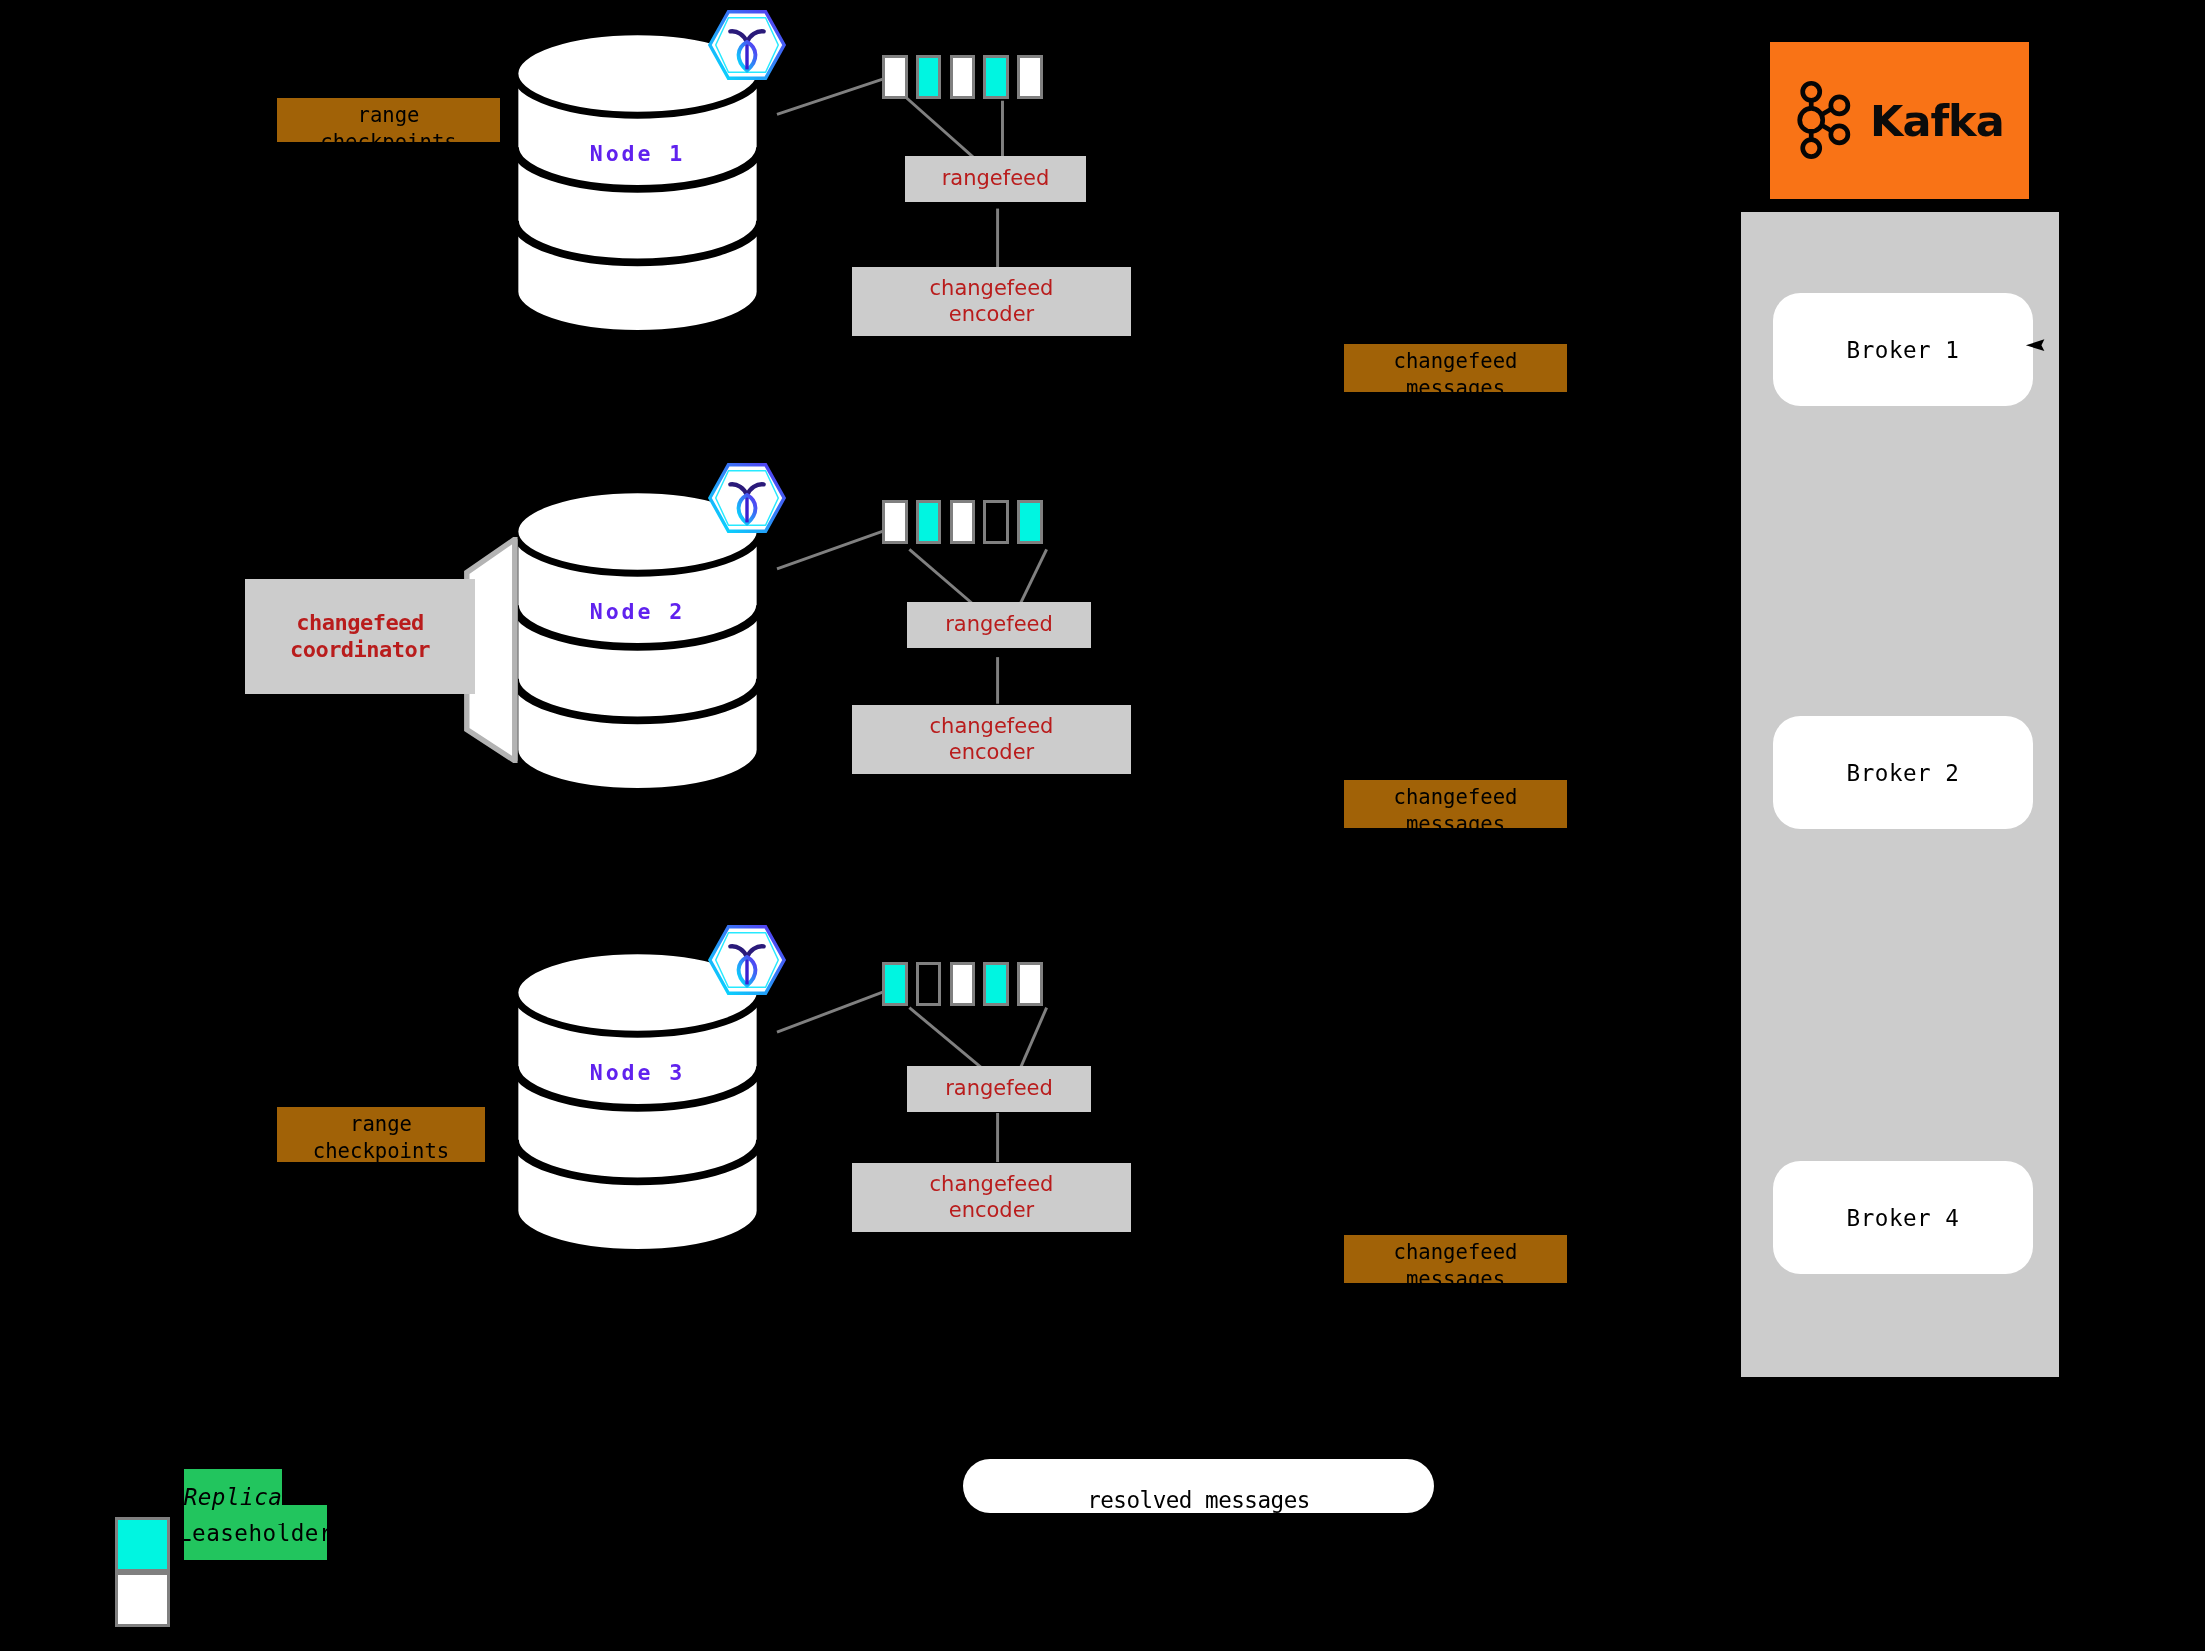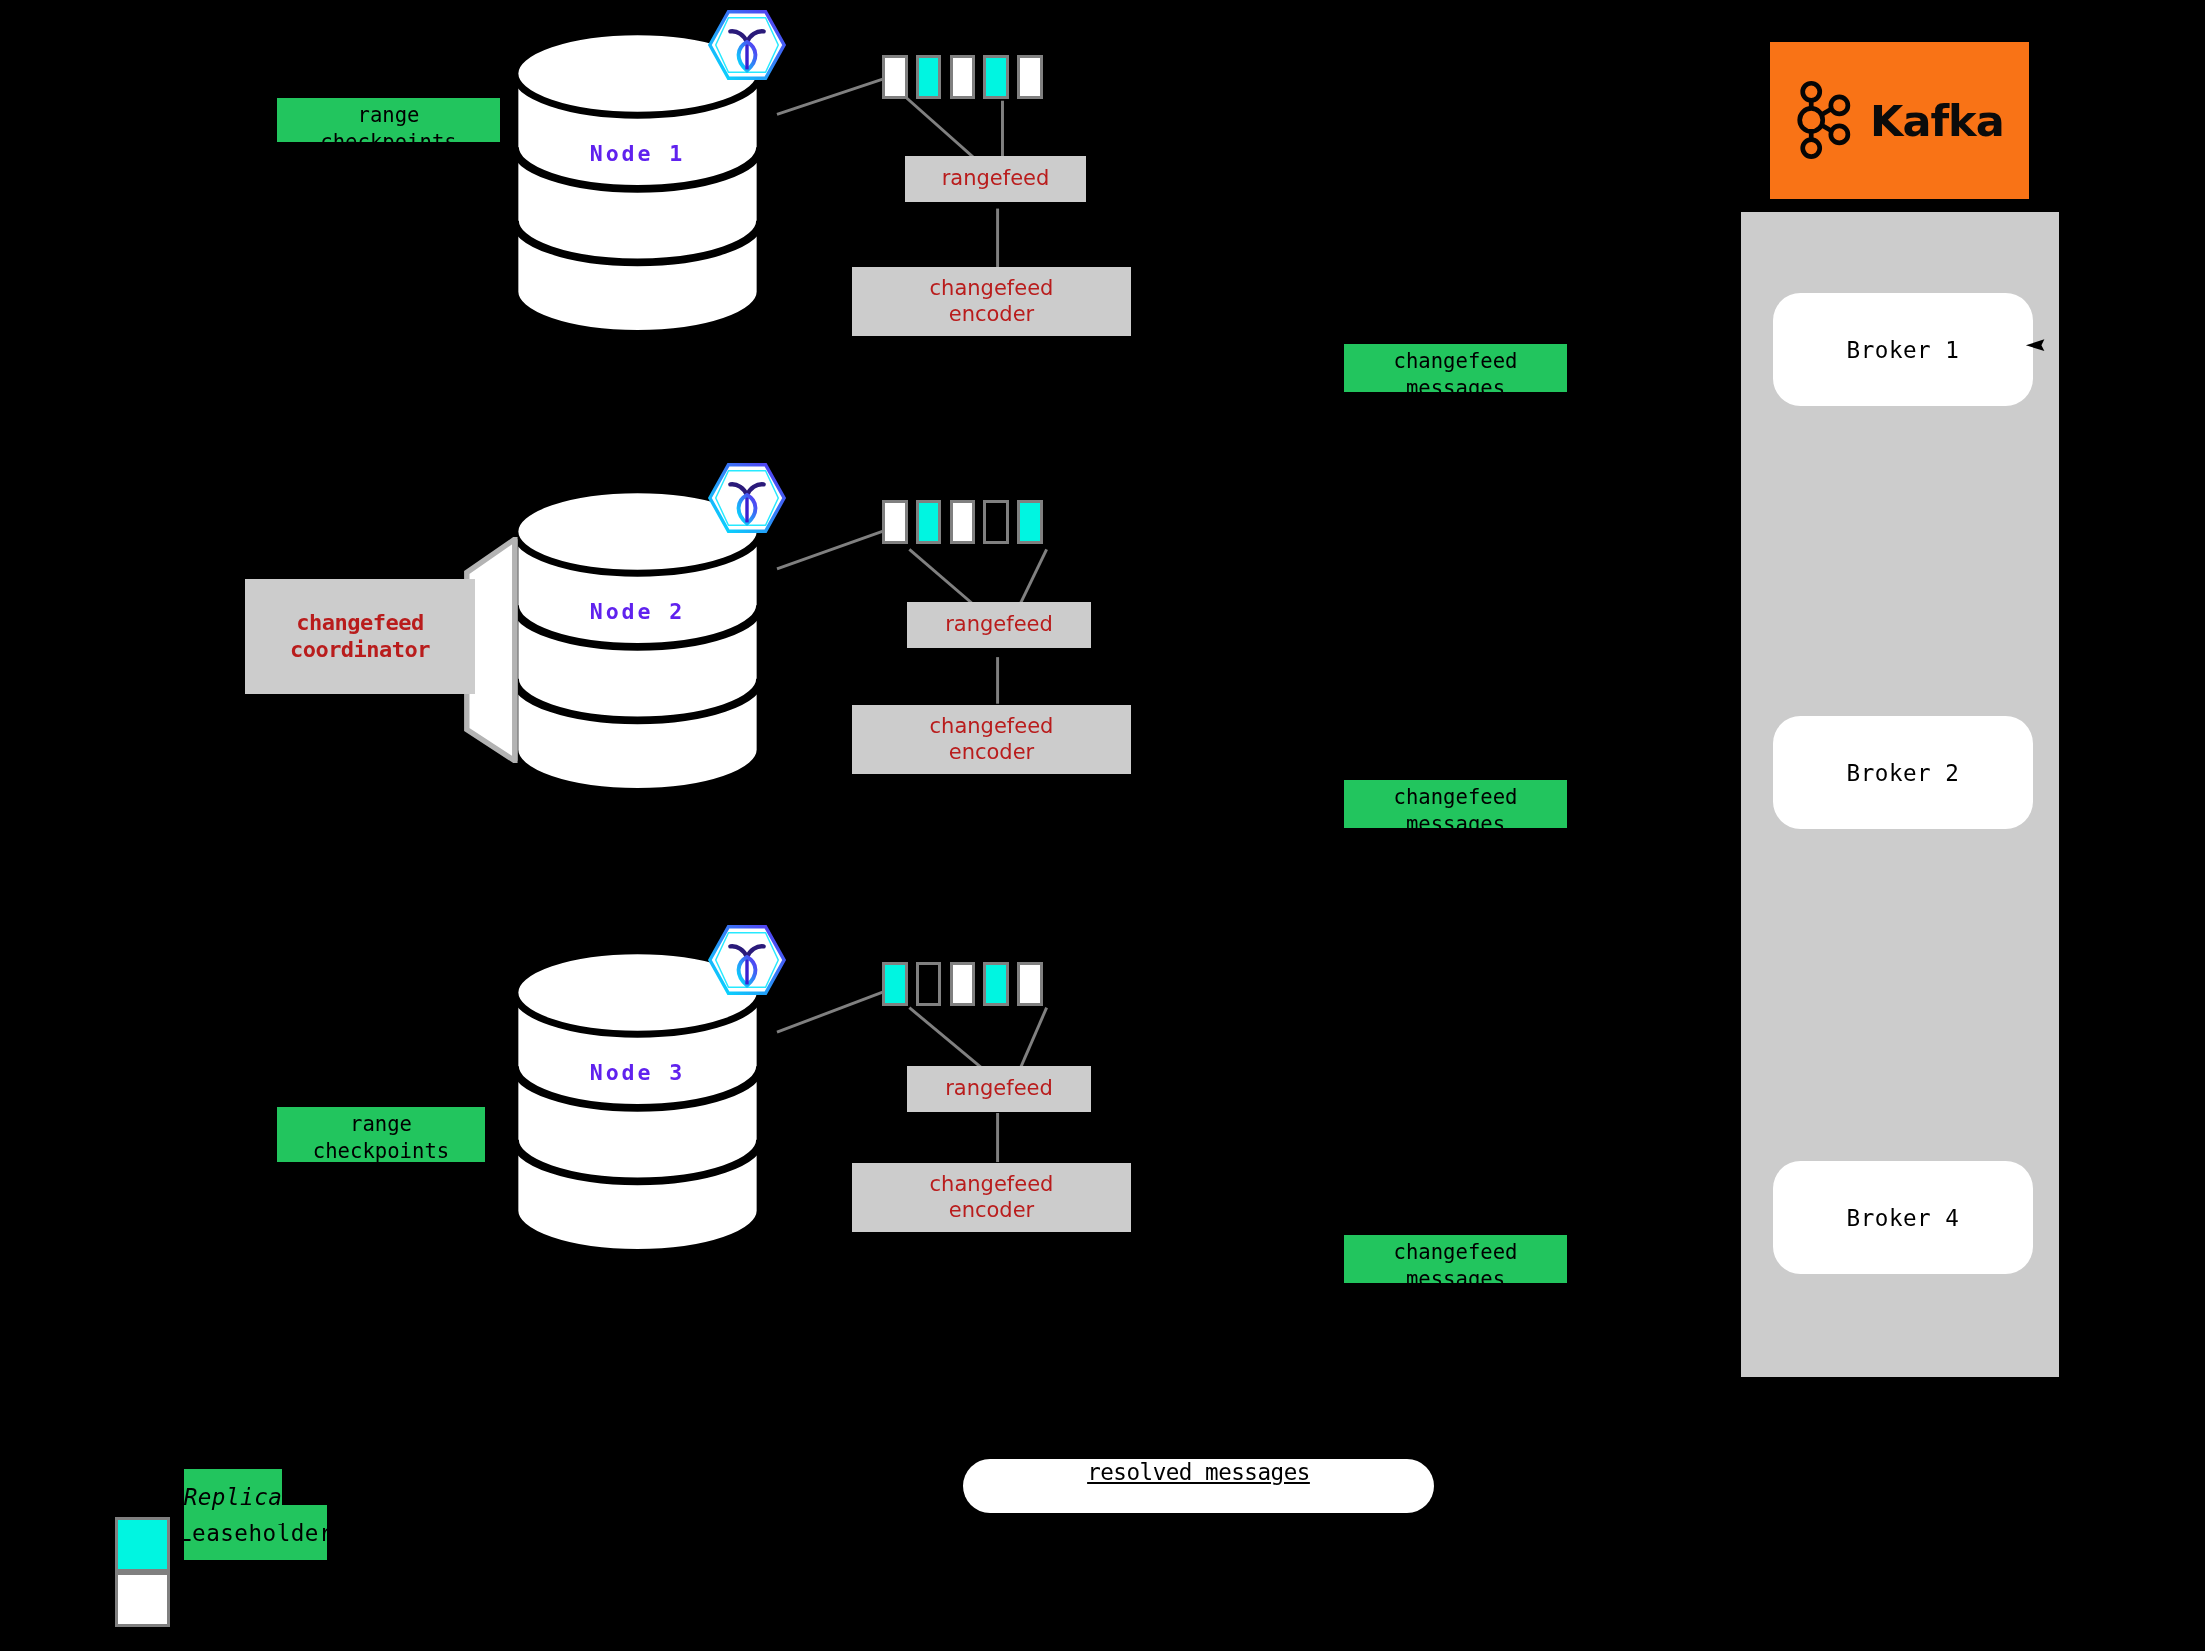--- a/index.html
+++ b/index.html
@@ -32,21 +32,21 @@
   .graybox{
     position:absolute;background:#cccccc;color:#b91c1c;
     display:flex;align-items:center;justify-content:center;
     text-align:center;font-family:"DejaVu Sans",sans-serif;
     font-size:21px;line-height:1.22;
   }
   .graybox.bold{font-weight:bold;font-family:"DejaVu Sans Mono",monospace;letter-spacing:-0.5px;}
 
   
   .whitebox{
-    position:absolute;background:#22c55e;color:#000;overflow:hidden;
+    position:absolute;background:#a16207;color:#000;overflow:hidden;
     font-family:"DejaVu Sans Mono",monospace;font-size:20.6px;line-height:1.3;
     text-align:center;
   }
   .whitebox .inner{padding-top:3.9px;}
 
   
   .kafka-logo{
     position:absolute;background:#f97316;display:flex;align-items:center;
     justify-content:center;gap:10.8px;
   }
@@ -58,24 +58,23 @@
   .broker{
     position:absolute;background:#ffffff;border-radius:27.5px;
     display:flex;align-items:center;justify-content:center;
     font-family:"DejaVu Sans Mono",monospace;font-size:22.6px;color:#000;
     letter-spacing:0.5px;
   }
 
   
   .pill{
     position:absolute;background:#fff;border-radius:34px;
-    display:flex;align-items:flex-start;justify-content:center;
+    display:flex;align-items:flex-end;justify-content:center;
     font-family:"DejaVu Sans Mono",monospace;font-size:22.6px;color:#000;
     letter-spacing:-0.5px;
-    text-decoration:underline;
   }
 
   
   .legend-swatch{position:absolute;width:55px;height:55px;border:3.4px solid #808080;box-sizing:border-box;}
   .legend-label{
     position:absolute;background:#22c55e;color:#000;overflow:hidden;
     font-family:"DejaVu Sans Mono",monospace;font-size:22.6px;
     display:flex;align-items:center;justify-content:center;letter-spacing:0.5px;
   }
 

